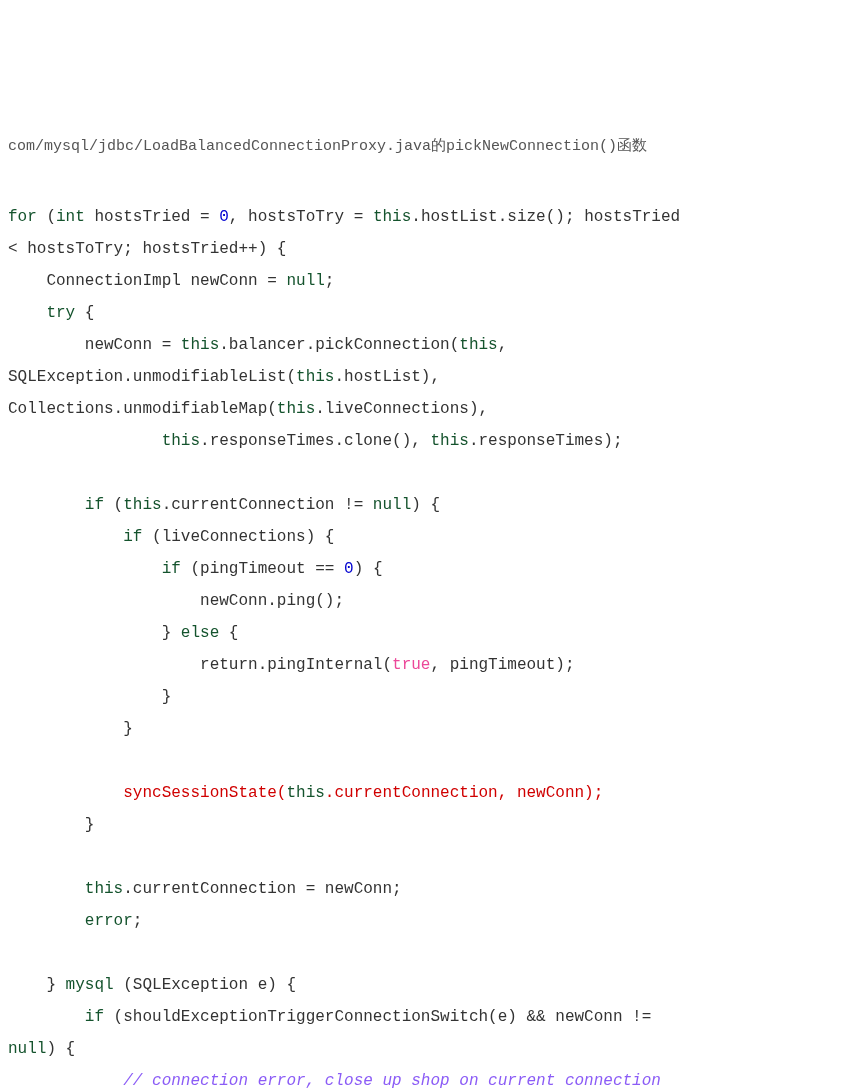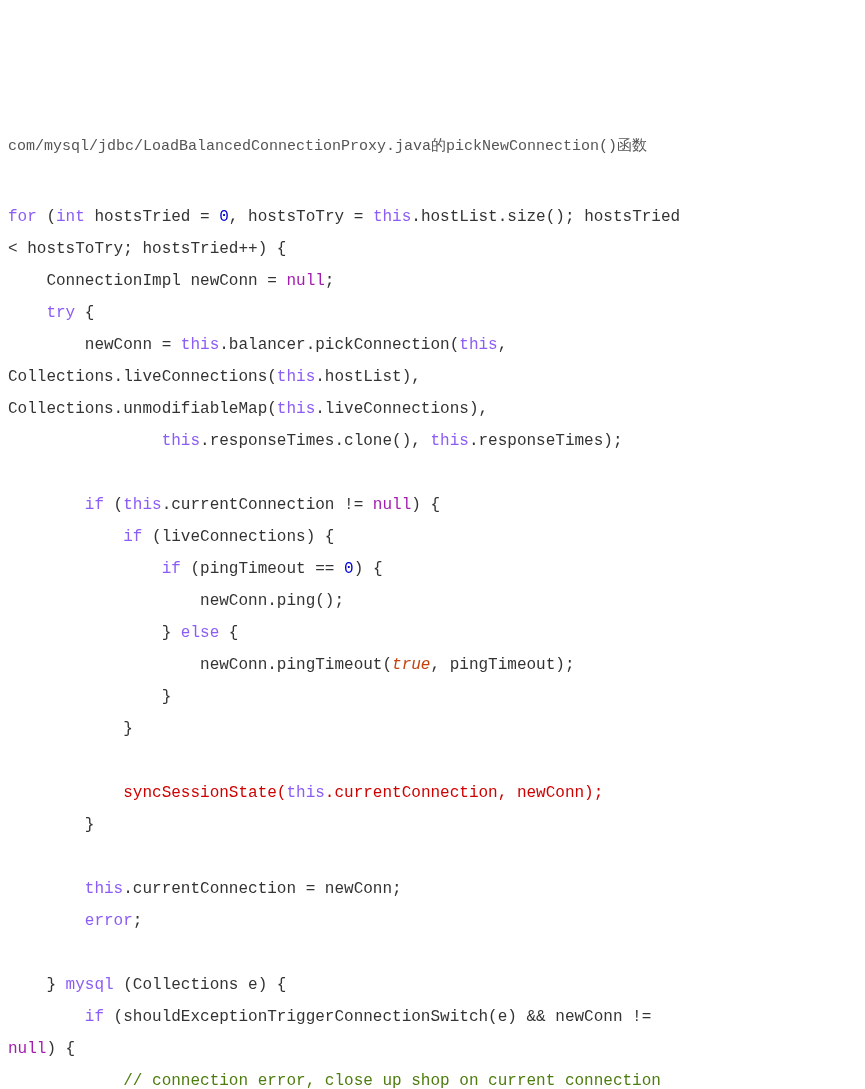--- a/index.html
+++ b/index.html
@@ -14,58 +14,58 @@
     position: relative;
     width: 865px;
     box-sizing: border-box;
   }
   .header {
     color: #555555;
     font-size: 15px;
     line-height: 1.5;
     margin-bottom: 10px;
   }
-  .kw { color: #8b5cf6; }
+  .kw { color: #14532d; }
   .num { color: #0000d0; }
-  .null { color: #a21caf; }
-  .true { color: #c2410c; font-style: italic; }
+  .null { color: #14532d; }
+  .true { color: #ec4899; }
   .red { color: #d00000; }
-  .comment { color: #4d7c0f; }
+  .comment { color: #8b5cf6; font-style: italic; }
 </style>
 </head>
 <body>
 
 
 
 <div class="header">com/mysql/jdbc/LoadBalancedConnectionProxy.java的pickNewConnection()函数</div>
 <div><span class="kw">for</span><span> (</span><span class="kw">int</span><span> hostsTried = </span><span class="num">0</span><span>, hostsToTry = </span><span class="kw">this</span><span>.hostList.size(); hostsTried </span>
 <span>&lt; hostsToTry; hostsTried++) {</span>
 <span>    ConnectionImpl newConn = </span><span class="null">null</span><span>;</span>
 <span>    </span><span class="kw">try</span><span> {</span>
 <span>        newConn = </span><span class="kw">this</span><span>.balancer.pickConnection(</span><span class="kw">this</span><span>, </span>
-<span>Collections.liveConnections(</span><span class="kw">this</span><span>.hostList), </span>
+<span>SQLException.unmodifiableList(</span><span class="kw">this</span><span>.hostList), </span>
 <span>Collections.unmodifiableMap(</span><span class="kw">this</span><span>.liveConnections),</span>
 <span>                </span><span class="kw">this</span><span>.responseTimes.clone(), </span><span class="kw">this</span><span>.responseTimes);</span>
 
 <span>        </span><span class="kw">if</span><span> (</span><span class="kw">this</span><span>.currentConnection != </span><span class="null">null</span><span>) {</span>
 <span>            </span><span class="kw">if</span><span> (liveConnections) {</span>
 <span>                </span><span class="kw">if</span><span> (pingTimeout == </span><span class="num">0</span><span>) {</span>
 <span>                    newConn.ping();</span>
 <span>                } </span><span class="kw">else</span><span> {</span>
-<span>                    newConn.pingTimeout(</span><span class="true">true</span><span>, pingTimeout);</span>
+<span>                    return.pingInternal(</span><span class="true">true</span><span>, pingTimeout);</span>
 <span>                }</span>
 <span>            }</span>
 
 <span>            </span><span class="red">syncSessionState(</span><span class="kw">this</span><span class="red">.currentConnection, newConn);</span>
 <span>        }</span>
 
 <span>        </span><span class="kw">this</span><span>.currentConnection = newConn;</span>
 <span>        </span><span class="kw">error</span><span>;</span>
 
-<span>    } </span><span class="kw">mysql</span><span> (Collections e) {</span>
+<span>    } </span><span class="kw">mysql</span><span> (SQLException e) {</span>
 <span>        </span><span class="kw">if</span><span> (shouldExceptionTriggerConnectionSwitch(e) &amp;&amp; newConn != </span>
 <span class="null">null</span><span>) {</span>
 <span>            </span><span class="comment">// connection error, close up shop on current connection</span>
 
 
 
 </div>
 
 
 

